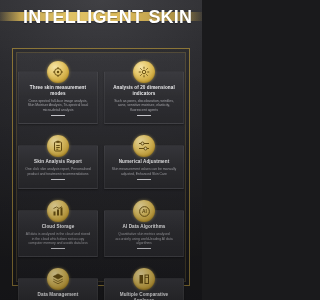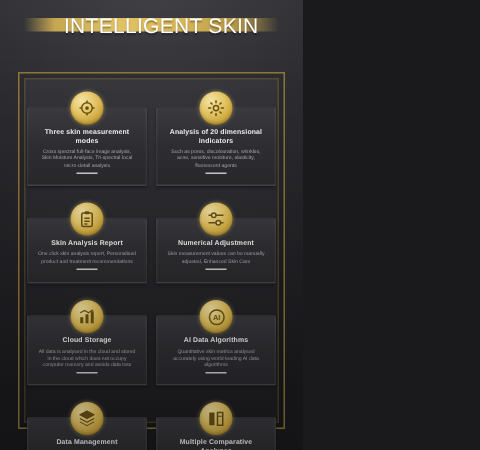--- a/index.html
+++ b/index.html
@@ -55,22 +55,22 @@
         rgba(214,176,74,0) 0%,
         rgba(222,186,86,0.85) 12%,
         rgba(233,201,104,0.95) 35%,
         rgba(226,190,90,0.95) 62%,
         rgba(214,176,74,0.75) 85%,
         rgba(214,176,74,0) 100%);
     z-index: -1;
   }
   .title-line {
     color: #ffffff;
-    font-size: 14px;
-    font-weight: normal;
+    font-size: 18px;
+    font-weight: bold;
     letter-spacing: 0.2px;
     line-height: 14px;
     white-space: nowrap;
     text-shadow: 0 1px 1px rgba(0,0,0,0.35);
     padding-left: 13px;
   }
 
   
   .frame {
     position: absolute;

